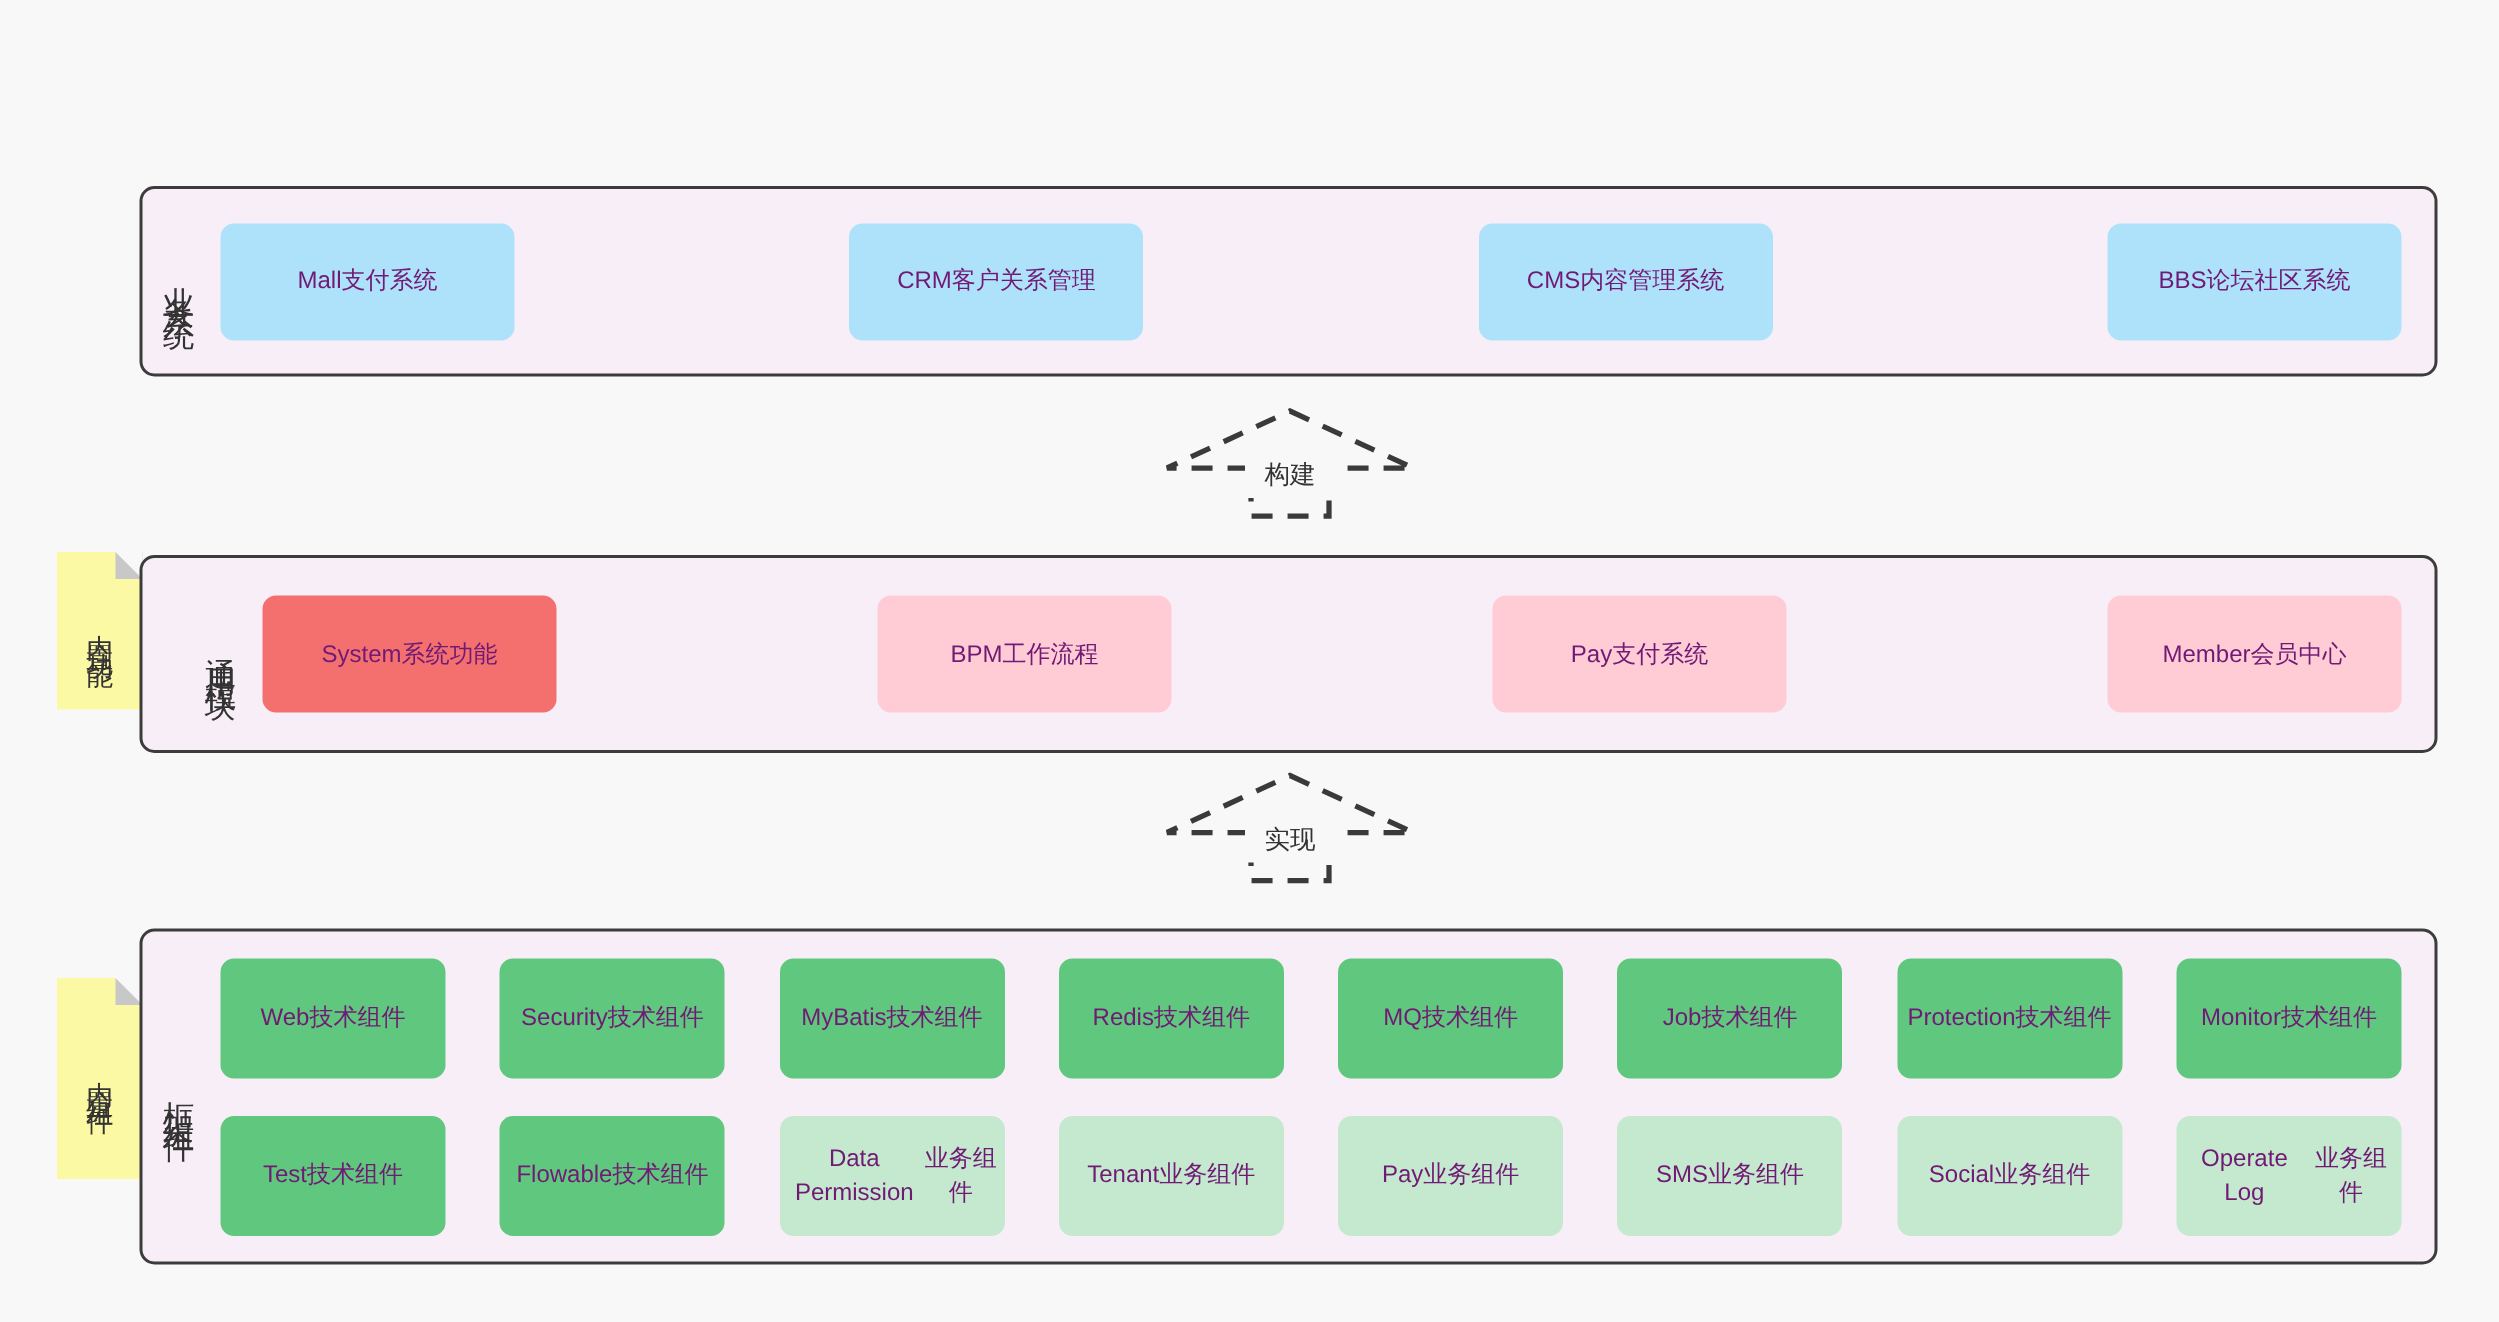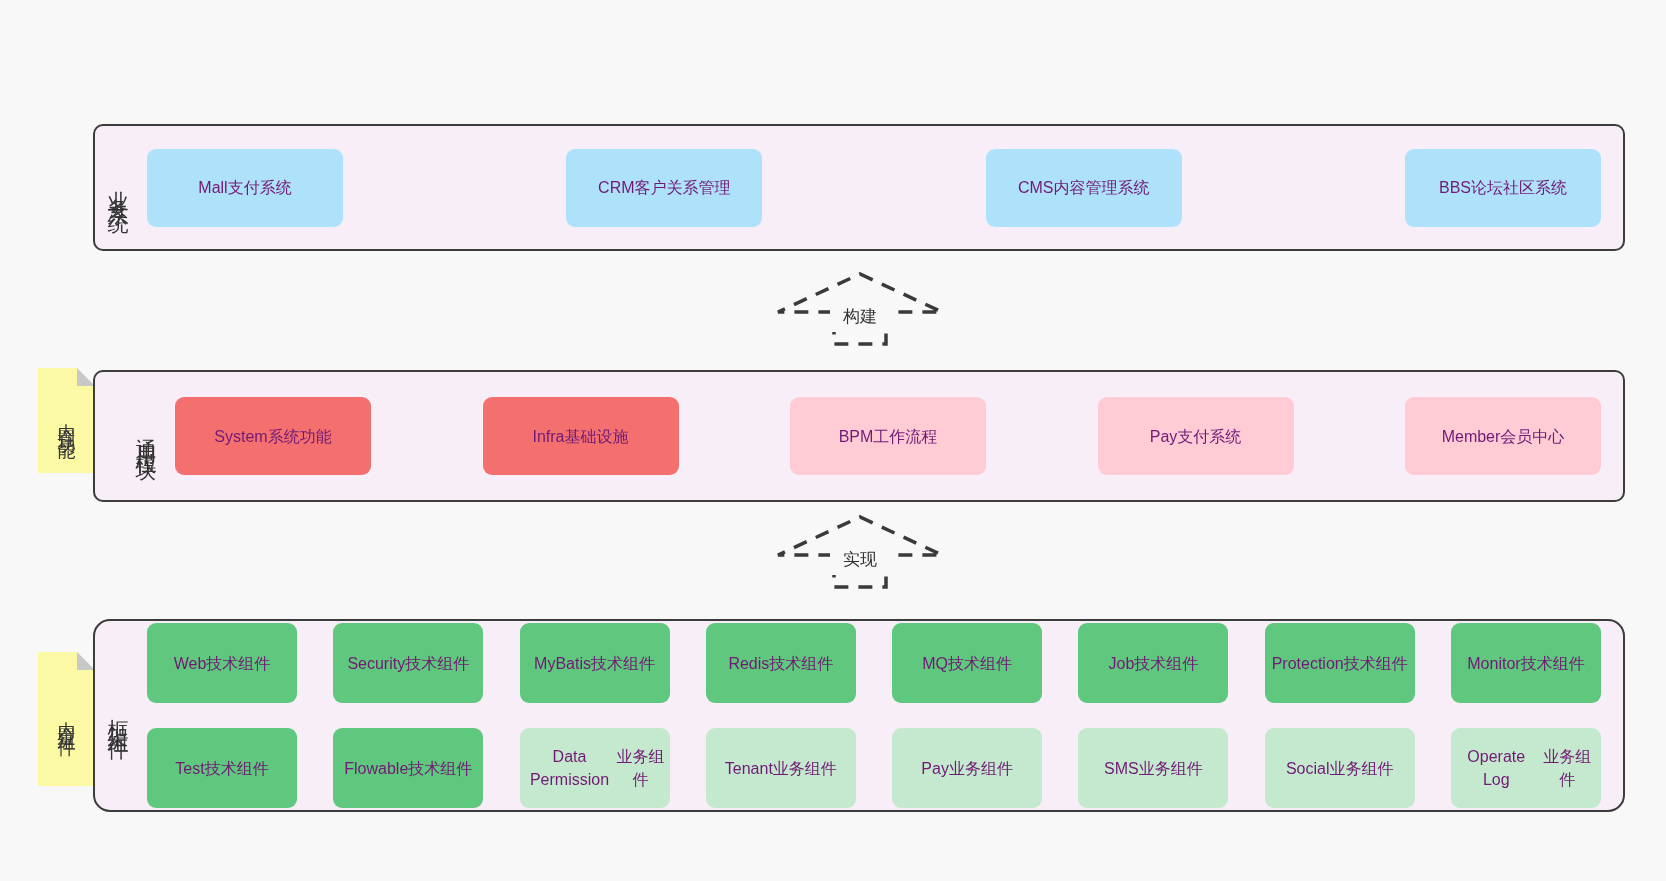--- a/index.html
+++ b/index.html
@@ -9,21 +9,21 @@
     font-family:"Liberation Sans","DejaVu Sans",sans-serif;
     color:#333;
   }
   .layer{
     position:absolute;left:93px;width:1532px;
     background:#f8eef7;border:2px solid #3c3c3c;border-radius:10px;
     display:flex;box-sizing:border-box;
   }
   .layer-1{top:124px;height:127px;}
   .layer-2{top:370px;height:132px;padding-left:28px;}
-  .layer-3{top:619px;height:193px;border-radius:17px;}
+  .layer-3{top:619px;height:224px;}
   .layer-label{
     width:46px;flex:0 0 46px;display:flex;align-items:center;justify-content:center;
     writing-mode:vertical-rl;text-orientation:upright;
     font-size:21px;letter-spacing:7px;color:#333;
   }
   .layer-content{
     flex:1;display:flex;align-items:center;justify-content:space-between;
     padding:0 22px 0 6px;
   }
   .layer-3 .layer-content{
@@ -104,24 +104,20 @@
   <text x="88" y="51" text-anchor="middle">构建</text>
 </svg>
 
 <div class="layer layer-2">
   <div class="layer-label">通用模块</div>
   <div class="layer-content">
     <div class="box v-red">
       <span class="box-name">System</span>
       <span class="box-desc">系统功能</span>
     </div>
-    <div class="box v-red">
-      <span class="box-name">Infra</span>
-      <span class="box-desc">基础设施</span>
-    </div>
     <div class="box v-pink">
       <span class="box-name">BPM</span>
       <span class="box-desc">工作流程</span>
     </div>
     <div class="box v-pink">
       <span class="box-name">Pay</span>
       <span class="box-desc">支付系统</span>
     </div>
     <div class="box v-pink">
       <span class="box-name">Member</span>

